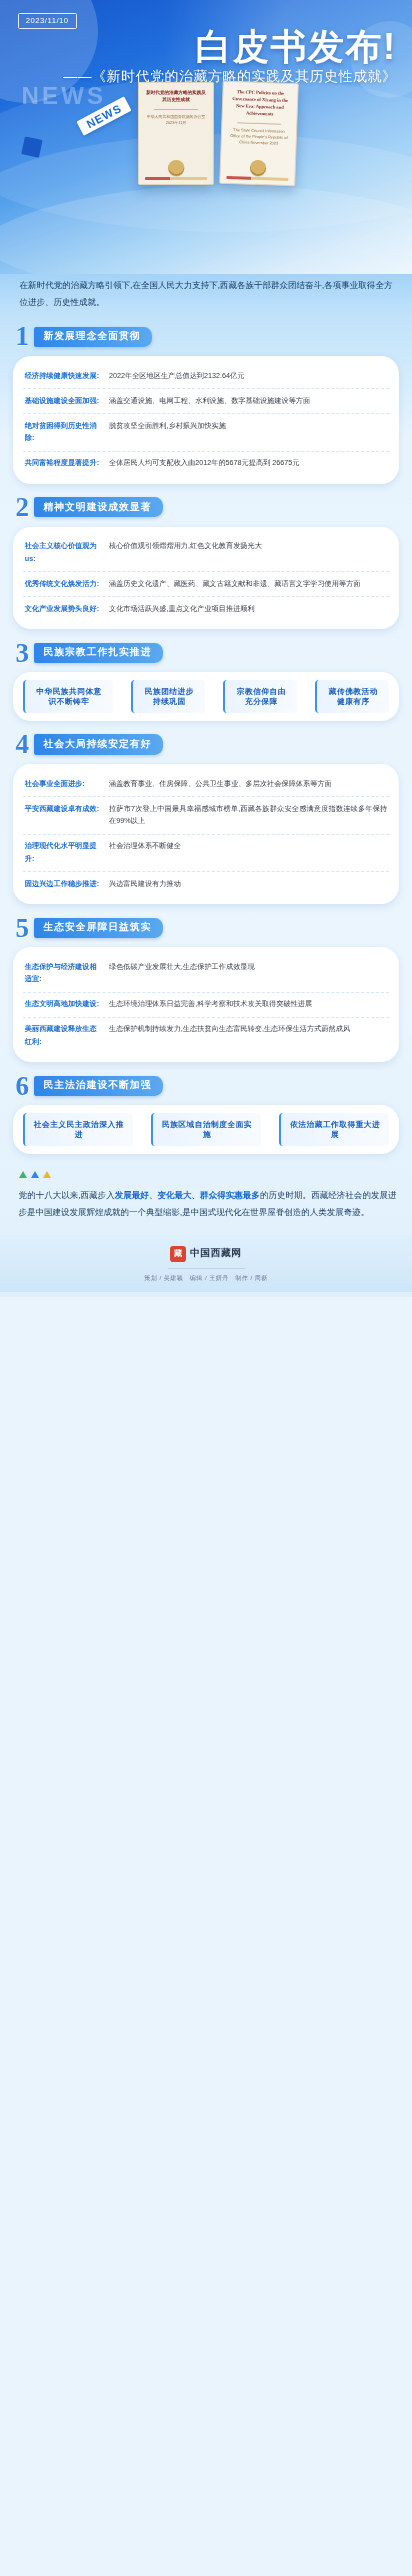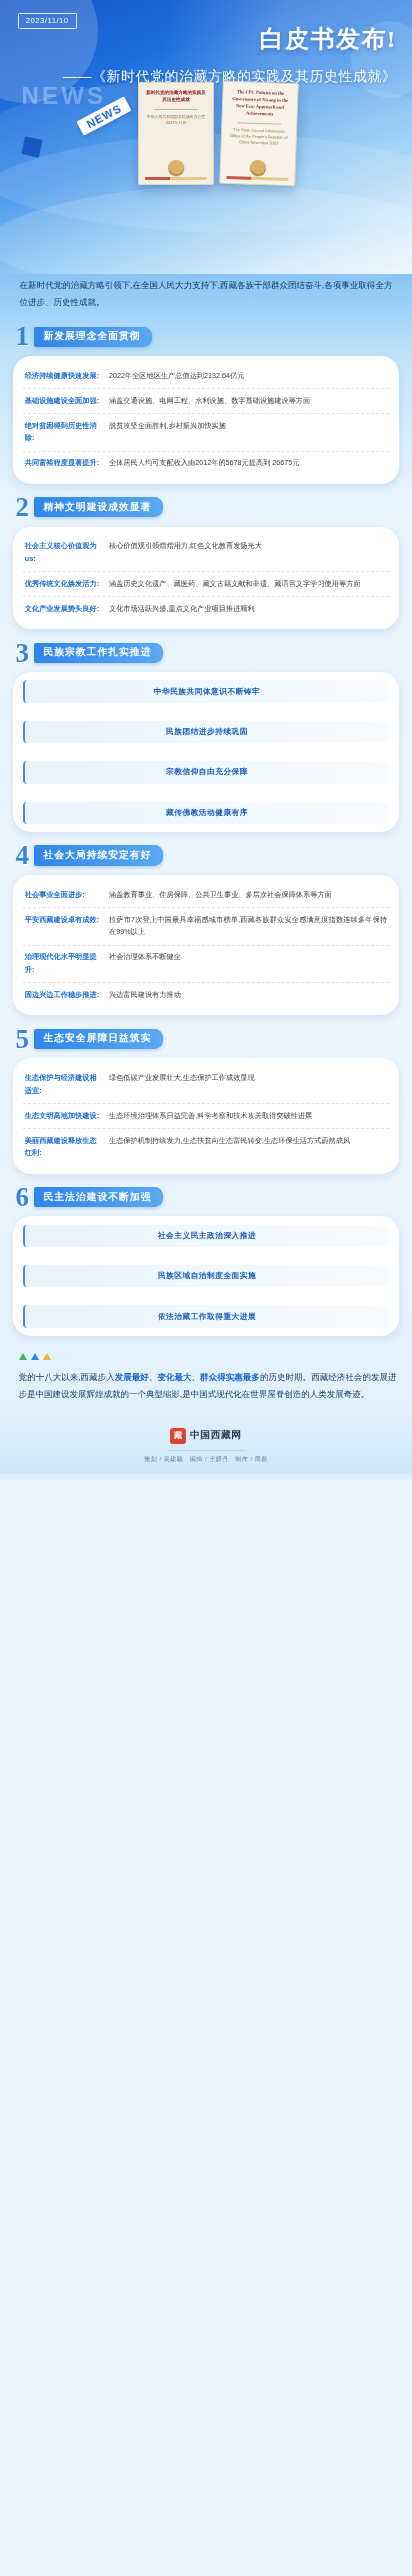--- a/index.html
+++ b/index.html
@@ -40,24 +40,24 @@
   .hero .blob.b1 { width:144px;height:144px; left:-46px; top:-41px; }
   .hero .blob.b2 { width:77px;height:77px; right:-15.5px; top:20.6px; background:rgba(255,255,255,.13);}
   .date-badge {
     position: absolute; left: 17.5px; top: 13.4px;
     border: 1px solid rgba(255,255,255,.85);
     color: #fff; font-size: 7.7px; letter-spacing: 0.5px;
     padding: 2.1px 7.2px; border-radius: 1.5px;
   }
   .hero-title {
     position: absolute; right: 15.5px; top: 23px;
-    color: #fff; font-size: 24px; font-weight: bold;
+    color: #fff; font-size: 36px; font-weight: bold;
     letter-spacing: 1.5px;
     text-shadow: 0 2.1px 5.2px rgba(0,40,110,.35);
-    font-family: Liberation Serif, serif;
+    font-family: Liberation Sans, sans-serif;
   }
   .hero-sub {
     position: absolute; right: 15.5px; top: 68px;
     color: #ffffff; font-size: 14px; letter-spacing: 0.5px;
     text-shadow: 0 1px 3.1px rgba(0,40,110,.35);
   }
   .news-word {
     position: absolute; left: 21.6px; top: 82px;
     font-size: 24px; font-weight: bold; color: rgba(255,255,255,.30);
     letter-spacing: 3.1px; font-family: "Liberation Sans", sans-serif;
@@ -152,21 +152,21 @@
   .row:last-child { border-bottom: none; }
   .row .lbl {
     flex: 0 0 77px;
     color: #1e6fd0; font-weight: bold; font-size: 7.2px; line-height: 1.75;
   }
   .row .val {
     flex: 1; color: #333a44; font-size: 7.2px; line-height: 1.75; text-align: justify;
   }
 
   
-  .bullets { display: flex; flex-direction: column; gap: 18px; }
+  .bullets { display: flex; gap: 18px; }
   .bullet {
     background: linear-gradient(90deg,#eaf4ff,#f7fbff);
     border-left: 2.6px solid #3f90ea;
     border-radius: 4.1px;
     padding: 6.2px 8.2px;
     color: #1b5fba; font-size: 7.7px; font-weight: bold; text-align:center;
     letter-spacing: 0.5px;
   }
 
   

